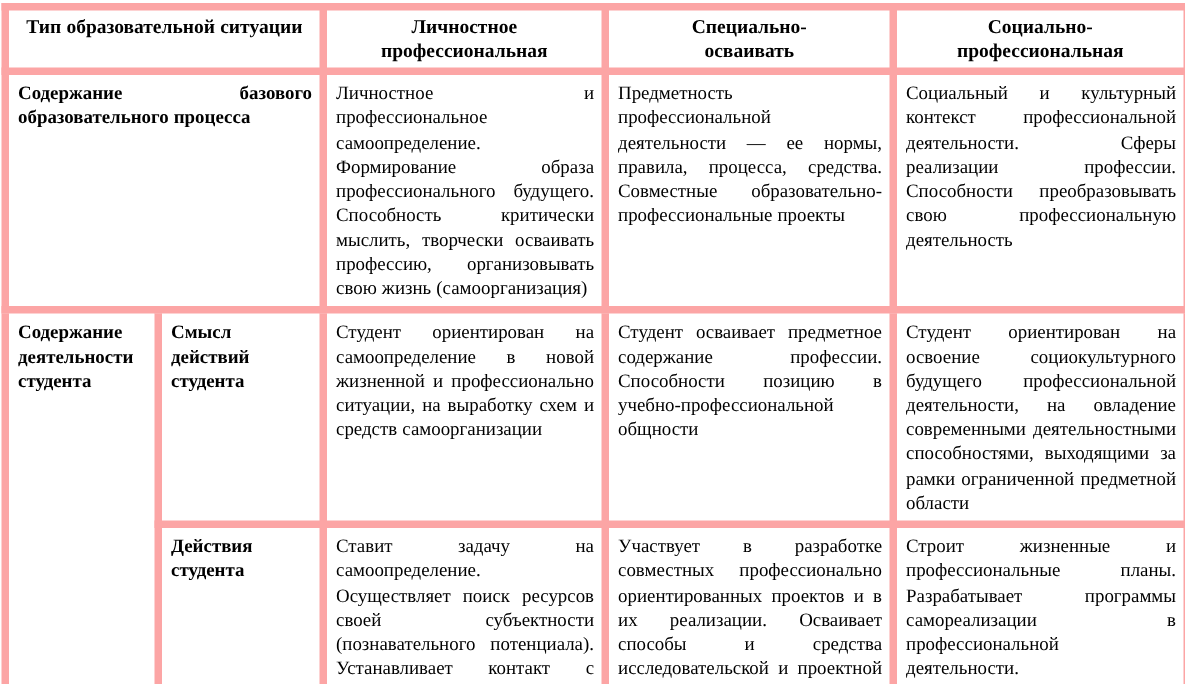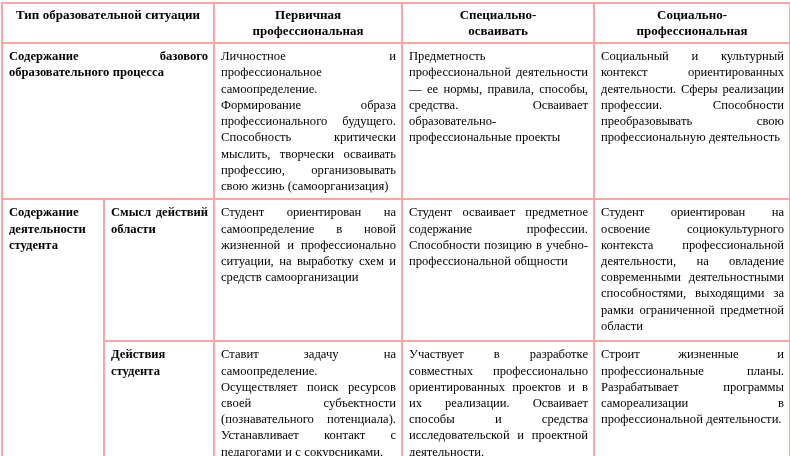--- a/index.html
+++ b/index.html
@@ -23,21 +23,21 @@
   }
   table.matrix {
     border-collapse: collapse;
     width: 788px;
     margin: 2px 0 0 1px;
     table-layout: fixed;
     border: 1px solid #1a1a1a;
   }
   table.matrix td,
   table.matrix th {
-    border: 2px solid #fca5a5;
+    border: 5px solid #fca5a5;
     vertical-align: top;
     padding: 4px 5px 4px 6px;
     font-size: 12.6px;
     line-height: 1.29;
     text-align: justify;
     text-justify: inter-word;
     hyphens: manual;
     word-spacing: 0.02em;
   }
   table.matrix th {
@@ -84,48 +84,48 @@
         <col class="col-c">
         <col class="col-d">
         <col class="col-e">
     </colgroup>
     <thead>
       <tr>
         <th class="head-first" colspan="2">
           <span class="hdr-line">Тип образовательной ситуации</span>
         </th>
         <th>
-          <span class="hdr-line">Первичная</span>
+          <span class="hdr-line">Личностное</span>
           <span class="hdr-line">профессиональная</span>
         </th>
         <th>
           <span class="hdr-line">Специально-</span>
           <span class="hdr-line">осваивать</span>
         </th>
         <th>
           <span class="hdr-line">Социально-</span>
           <span class="hdr-line">профессиональная</span>
         </th>
       </tr>
     </thead>
     <tbody>
 
       <tr style="height:147px;">
         <td class="rowlabel" colspan="2">Содержание базового образовательного процесса</td>
         <td class="body-cell">Личностное и профессиональное самоопределение. Формирование образа профессионального будущего. Способность критически мыслить, творчески осваивать профессию, организовывать свою жизнь (самоорганизация)</td>
-        <td class="body-cell">Предметность профессиональной деятельности — ее нормы, правила, способы, средства. Осваивает образовательно-профессиональные проекты</td>
-        <td class="body-cell">Социальный и культурный контекст ориентированных деятельности. Сферы реализации профессии. Способности преобразовывать свою профессиональную деятельность</td>
+        <td class="body-cell">Предметность профессиональной деятельности — ее нормы, правила, процесса, средства. Совместные образовательно-профессиональные проекты</td>
+        <td class="body-cell">Социальный и культурный контекст профессиональной деятельности. Сферы реализации профессии. Способности преобразовывать свою профессиональную деятельность</td>
       </tr>
 
       <tr style="height:142px;margin-top:40px;">
         <td class="rowlabel" rowspan="2">Содержание деятельности студента</td>
-        <td class="sublabel">Смысл действий области</td>
+        <td class="sublabel">Смысл действий студента</td>
         <td class="body-cell">Студент ориентирован на самоопределение в новой жизненной и профессионально ситуации, на выработку схем и средств самоорганизации</td>
         <td class="body-cell">Студент осваивает предметное содержание профессии. Способности позицию в учебно-профессиональной общности</td>
-        <td class="body-cell">Студент ориентирован на освоение социокультурного контекста профессиональной деятельности, на овладение современными деятельностными способностями, выходящими за рамки ограниченной предметной области</td>
+        <td class="body-cell">Студент ориентирован на освоение социокультурного будущего профессиональной деятельности, на овладение современными деятельностными способностями, выходящими за рамки ограниченной предметной области</td>
       </tr>
 
       <tr style="height:125px;">
         <td class="sublabel">Действия студента</td>
         <td class="body-cell">Ставит задачу на самоопределение. Осуществляет поиск ресурсов своей субъектности (познавательного потенциала). Устанавливает контакт с педагогами и с сокурсниками.</td>
         <td class="body-cell">Участвует в разработке совместных профессионально ориентированных проектов и в их реализации. Осваивает способы и средства исследовательской и проектной деятельности.</td>
         <td class="body-cell">Строит жизненные и профессиональные планы. Разрабатывает программы самореализации в профессиональной деятельности.</td>
       </tr>
 
     </tbody>

